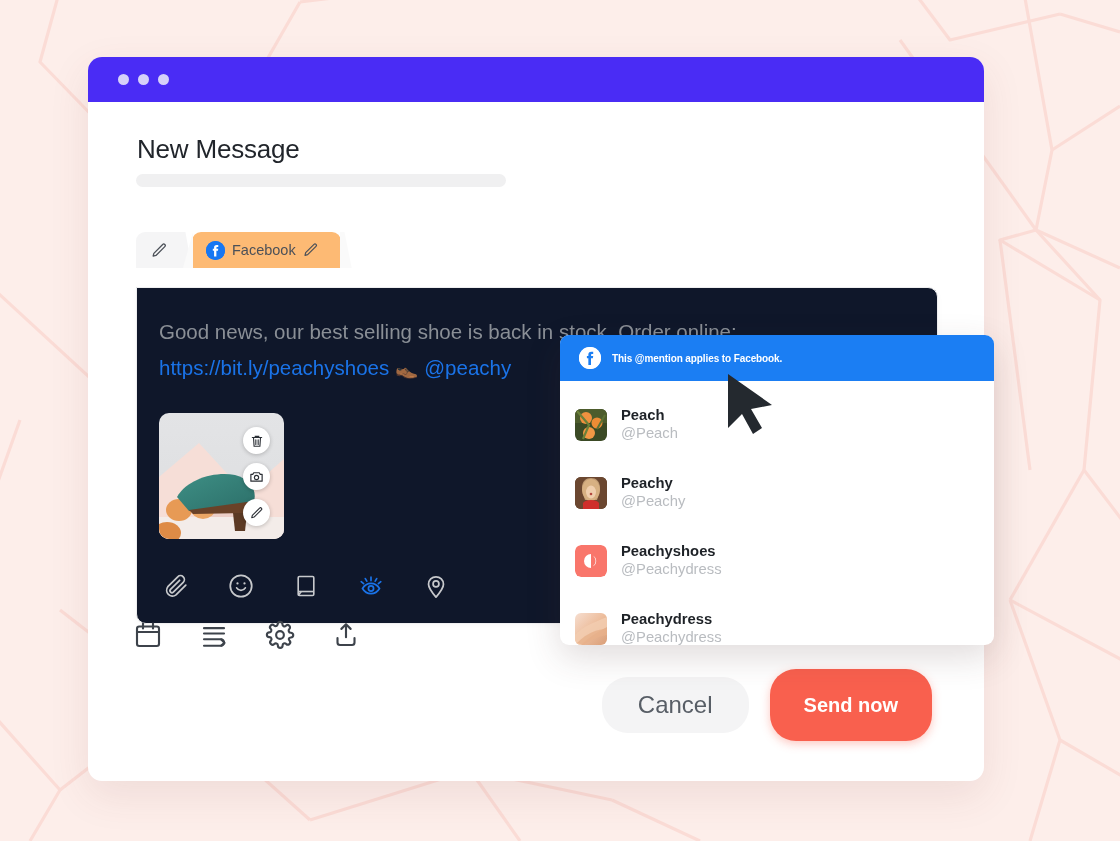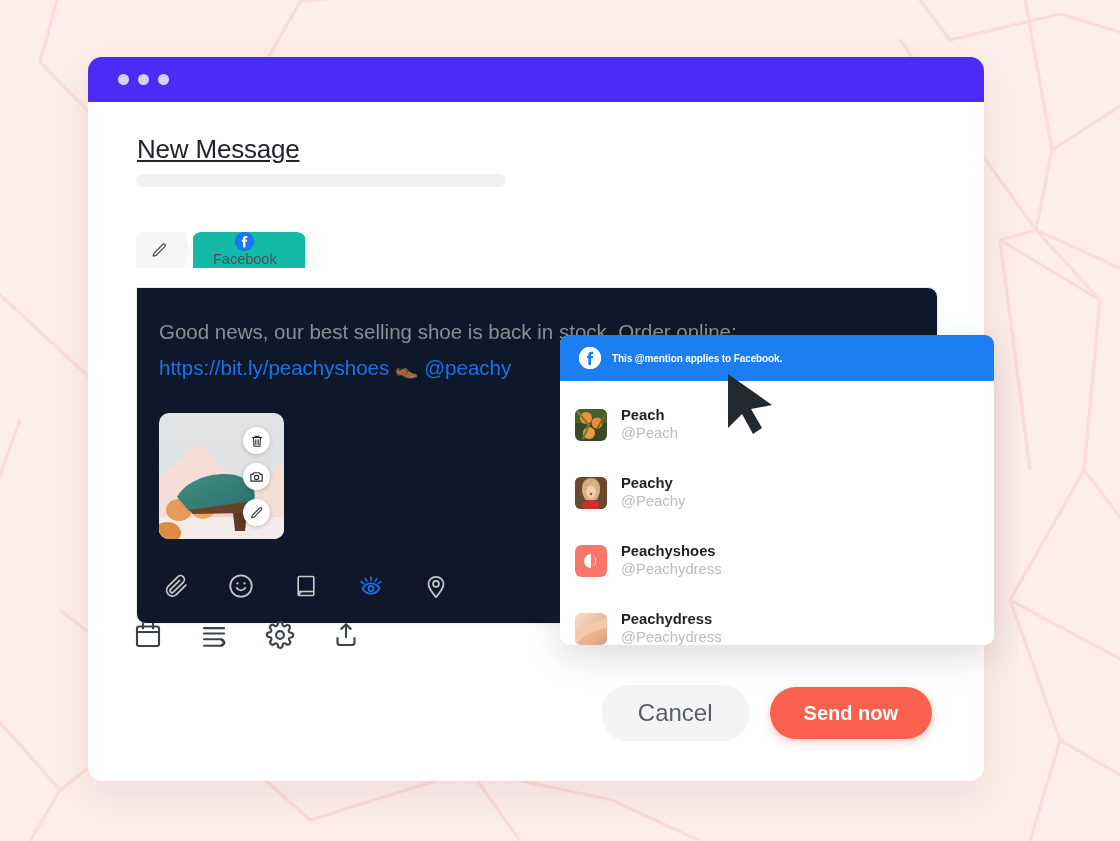--- a/index.html
+++ b/index.html
@@ -31,21 +31,20 @@
     border-radius: 14px 14px 0 0;
     display: flex; align-items: center;
   }
   .dots { display:flex; gap:9px; margin-left: 30px; }
   .dot { width: 11px; height: 11px; border-radius: 50%; background: #d6d1f9; }
 
   .page-title {
     position: absolute; left: 49px; top: 77px;
     font-size: 26px; color: #21252b; font-weight: 400;
     letter-spacing: -0.2px;
-    text-decoration: underline;
   }
   .subtitle-bar {
     position: absolute; left: 48px; top: 117px;
     width: 370px; height: 13px; border-radius: 7px;
     background: #f0f0f1;
   }
 
   
   .tabs { position:absolute; left: 48px; top: 175px; height: 36px; display:flex; align-items:flex-end; }
   .tab {
@@ -54,22 +53,22 @@
     display: flex; align-items: center;
     background: #f5f5f6;
     padding: 0 16px 0 14px;
   }
   .tab.first { border-radius: 9px 0 0 0; padding: 0 13px 0 15px; }
   .tab.first::after {
     content:""; position:absolute; right:-11px; top:0; bottom:0; width:12px;
     background:#f5f5f6;
     clip-path: polygon(0 0, 45% 0, 100% 100%, 0 100%);
   }
-  .tab.second { background:#14b8a6; border-radius: 9px 9px 0 0; margin-left: 11px;
-                padding: 0 22px 0 14px; flex-direction: column; }
+  .tab.second { background:#fdba74; border-radius: 9px 9px 0 0; margin-left: 11px;
+                padding: 0 22px 0 14px; }
   .tab.second::before {
     content:""; position:absolute; left:-9px; top:0; bottom:0; width:10px;
     background:#fafafa; clip-path: polygon(100% 0, 100% 100%, 0 100%);
   }
   .tab.second::after {
     content:""; position:absolute; right:-11px; top:0; bottom:0; width:12px;
     background:#fafafa; clip-path: polygon(0 0, 40% 0, 100% 100%, 0 100%);
   }
   .tab-label { font-size: 14.5px; color: #4b5058; margin: 0 7px 0 7px; }
   .fb-badge {
@@ -127,21 +126,21 @@
   .btn {
     border:none; border-radius: 26px; cursor:pointer;
     font-family:"Liberation Sans", sans-serif;
   }
   .btn-cancel {
     background:#f4f4f5; color:#585e66; font-size: 24px;
     padding: 0 36px; height: 56px;
   }
   .btn-send {
     background:#f9604e; color:#ffffff; font-size: 20px; font-weight:700;
-    padding: 0 34px; height: 52px;
+    padding: 0 34px; height: 72px;
     box-shadow: 0 3px 10px rgba(249,96,78,0.35);
   }
 
   
   .mention-panel {
     position:absolute;
     left: 560px; top: 335px;
     width: 434px; height: 310px;
     background:#ffffff;
     border-radius: 9px;

